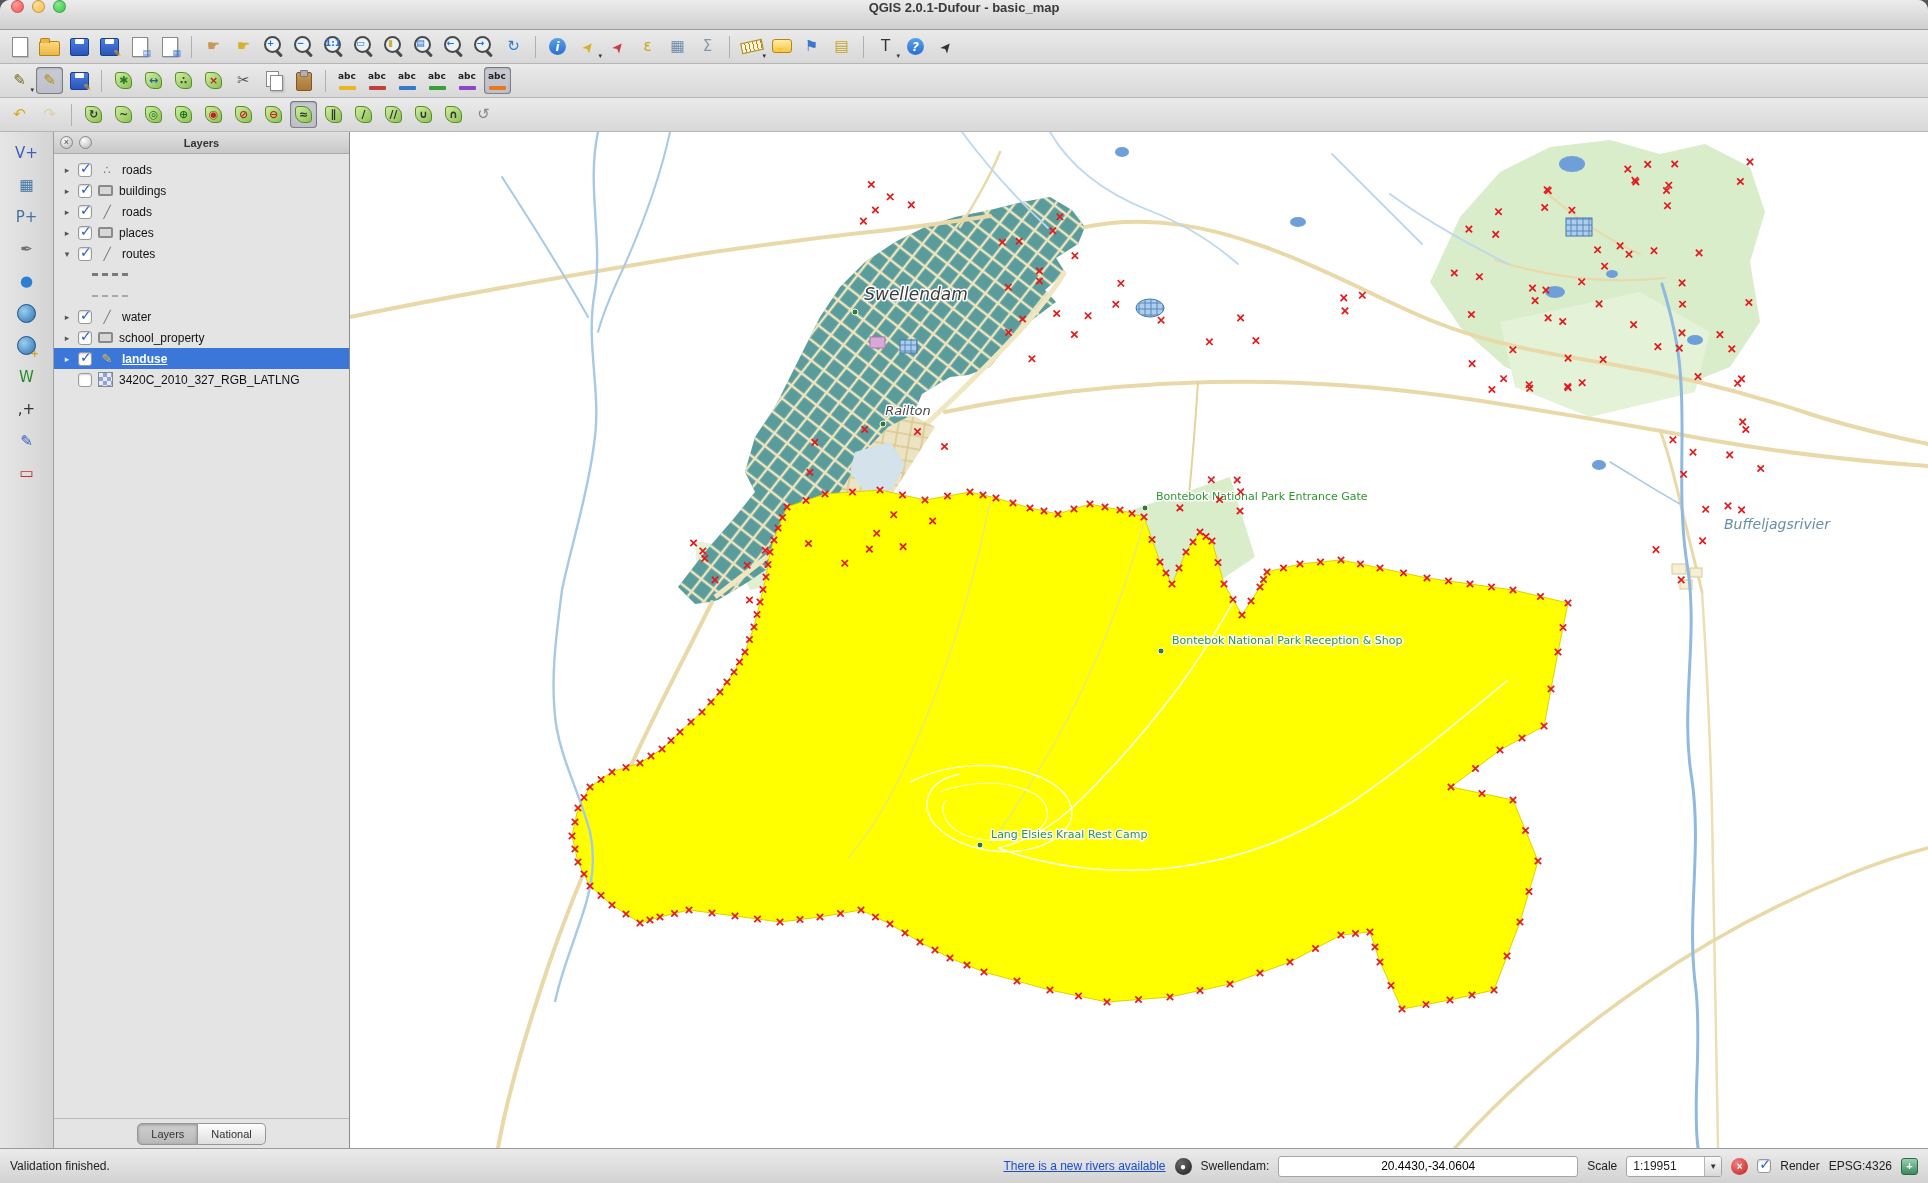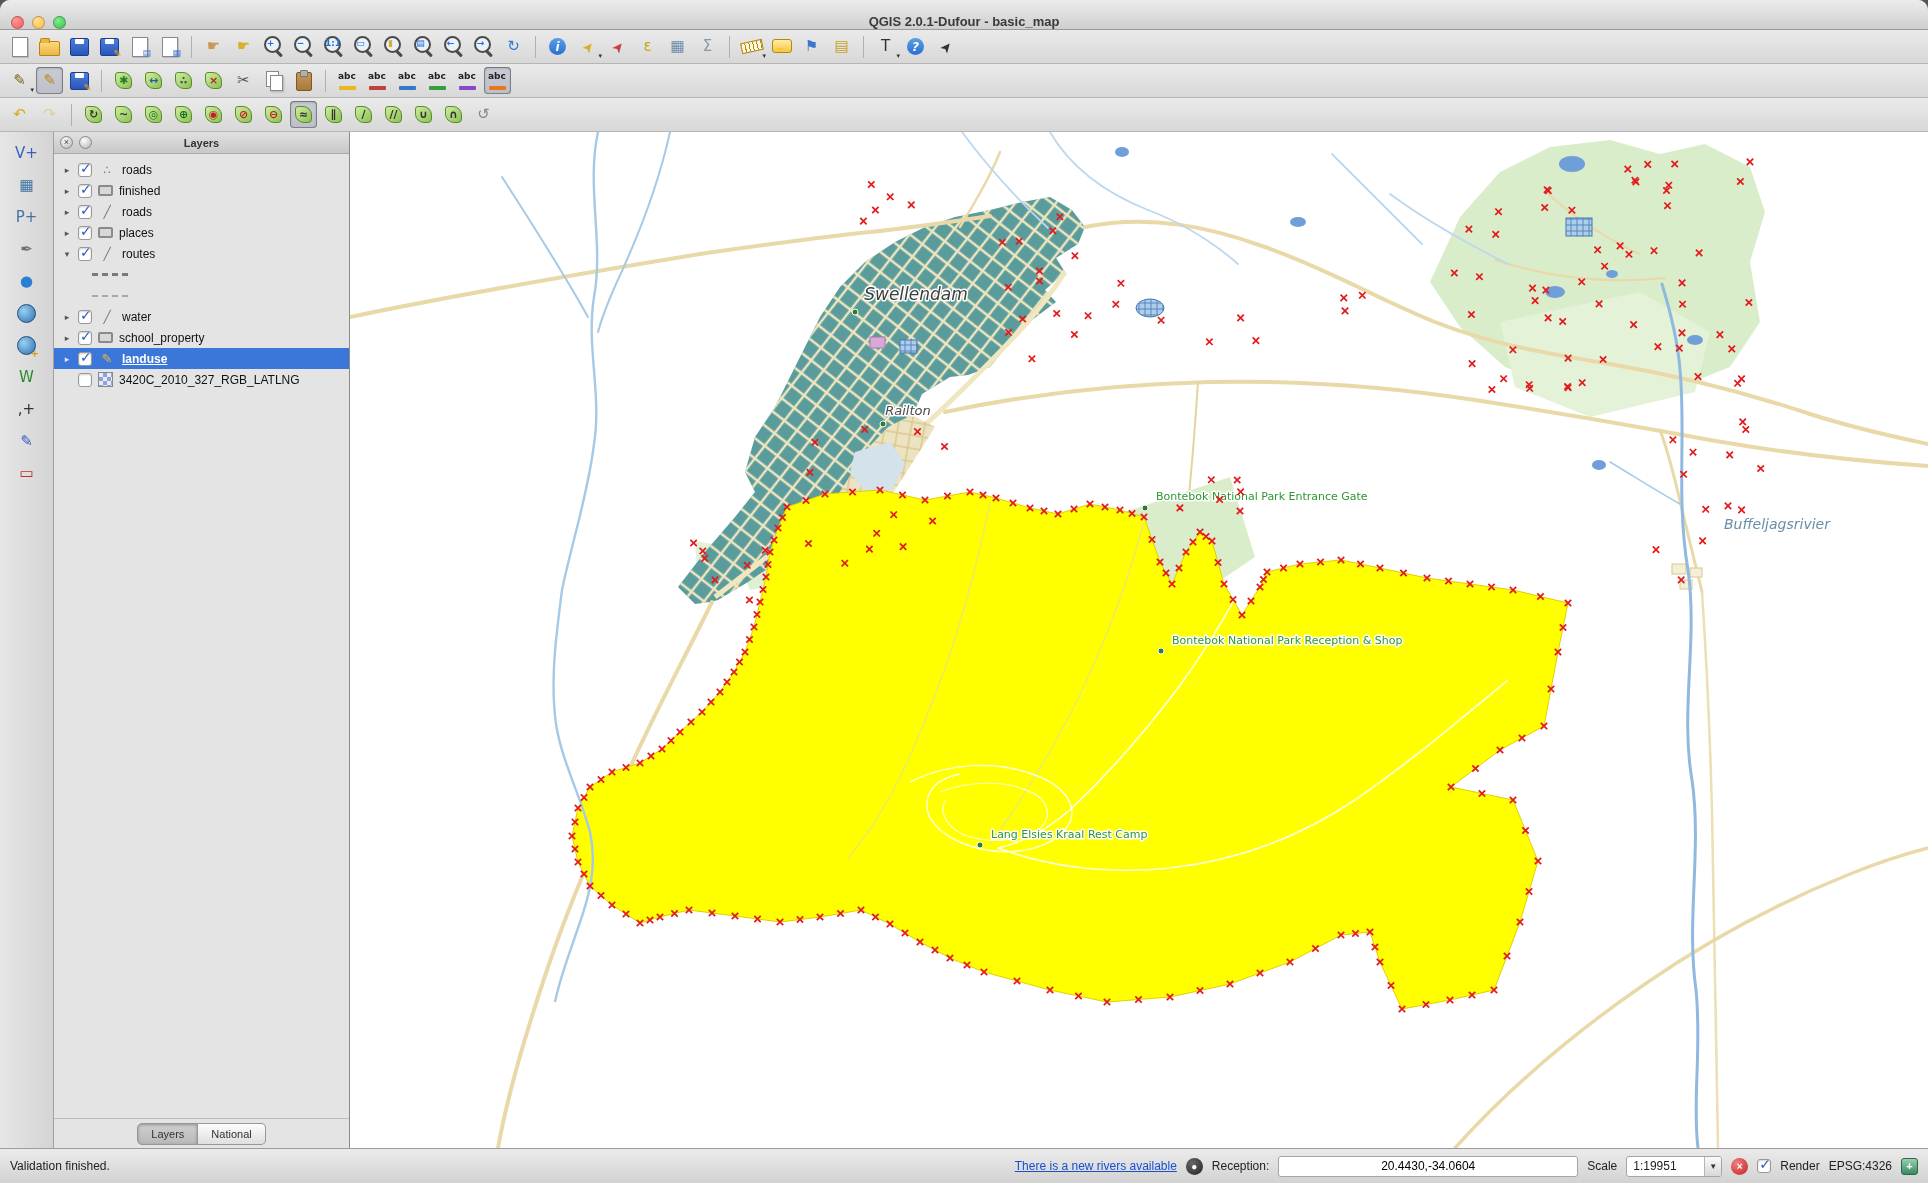--- a/index.html
+++ b/index.html
@@ -3,21 +3,21 @@
 <meta charset="utf-8">
 <style>
   * { margin:0; padding:0; box-sizing:border-box; }
   html,body { width:1928px; height:1183px; overflow:hidden;
     font-family:"Liberation Sans",sans-serif; background:#555; }
   .window { width:1928px; height:1183px; display:flex; flex-direction:column;
     background:#d8d8d8; border-radius:10px 10px 0 0; overflow:hidden; }
 
   
   .titlebar { height:30px; background:linear-gradient(#ececec,#cfcfcf);
-    border-bottom:1px solid #9a9a9a; display:flex; align-items:flex-end; position:relative; flex:none; }
+    border-bottom:1px solid #9a9a9a; display:flex; align-items:flex-start; position:relative; flex:none; }
   .traffic { display:flex; gap:8px; margin-left:11px; z-index:2; }
   .tl { width:13px; height:13px; border-radius:50%; border:1px solid rgba(0,0,0,.25); }
   .tl.close { background:radial-gradient(circle at 35% 30%, #ff9a96, #fc5753); }
   .tl.min   { background:radial-gradient(circle at 35% 30%, #ffe09a, #fdbc40); }
   .tl.zoom  { background:radial-gradient(circle at 35% 30%, #8ae88e, #33c748); }
   .title { position:absolute; left:0; right:0; text-align:center; font-size:13px;
     color:#3a3a3a; font-weight:bold; }
 
   
   .toolbar { height:34px; background:linear-gradient(#eaeaea,#d8d8d8);
@@ -390,21 +390,21 @@
           <div class="layer-row">
             <div class="expander">▸</div>
             <div class="checkbox checked"></div>
             <div class="layer-icon icon-point">∴</div>
             <span class="layer-label">roads</span>
           </div>
           <div class="layer-row">
             <div class="expander">▸</div>
             <div class="checkbox checked"></div>
             <div class="layer-icon icon-polygon"></div>
-            <span class="layer-label">finished</span>
+            <span class="layer-label">buildings</span>
           </div>
           <div class="layer-row">
             <div class="expander">▸</div>
             <div class="checkbox checked"></div>
             <div class="layer-icon icon-line">╱</div>
             <span class="layer-label">roads</span>
           </div>
           <div class="layer-row">
             <div class="expander">▸</div>
             <div class="checkbox checked"></div>
@@ -843,21 +843,21 @@
           </g>
       </svg>
     </div>
   </div>
 
   <div class="statusbar">
     <span>Validation finished.</span>
     <span class="sb-spacer"></span>
     <span class="sb-link">There is a new rivers available</span>
     <span class="sb-icon plugin-ic">●</span>
-    <span>Reception:</span>
+    <span>Swellendam:</span>
     <input class="sb-input" value="20.4430,-34.0604" style="">
     <span>Scale</span>
     <span class="sb-combo">
       <span class="val">1:19951</span>
       <span class="arrow">▼</span>
     </span>
     <span class="sb-icon stop-ic">×</span>
     <span class="mac-check checked"></span>
     <span>Render</span>
     <span>EPSG:4326</span>

